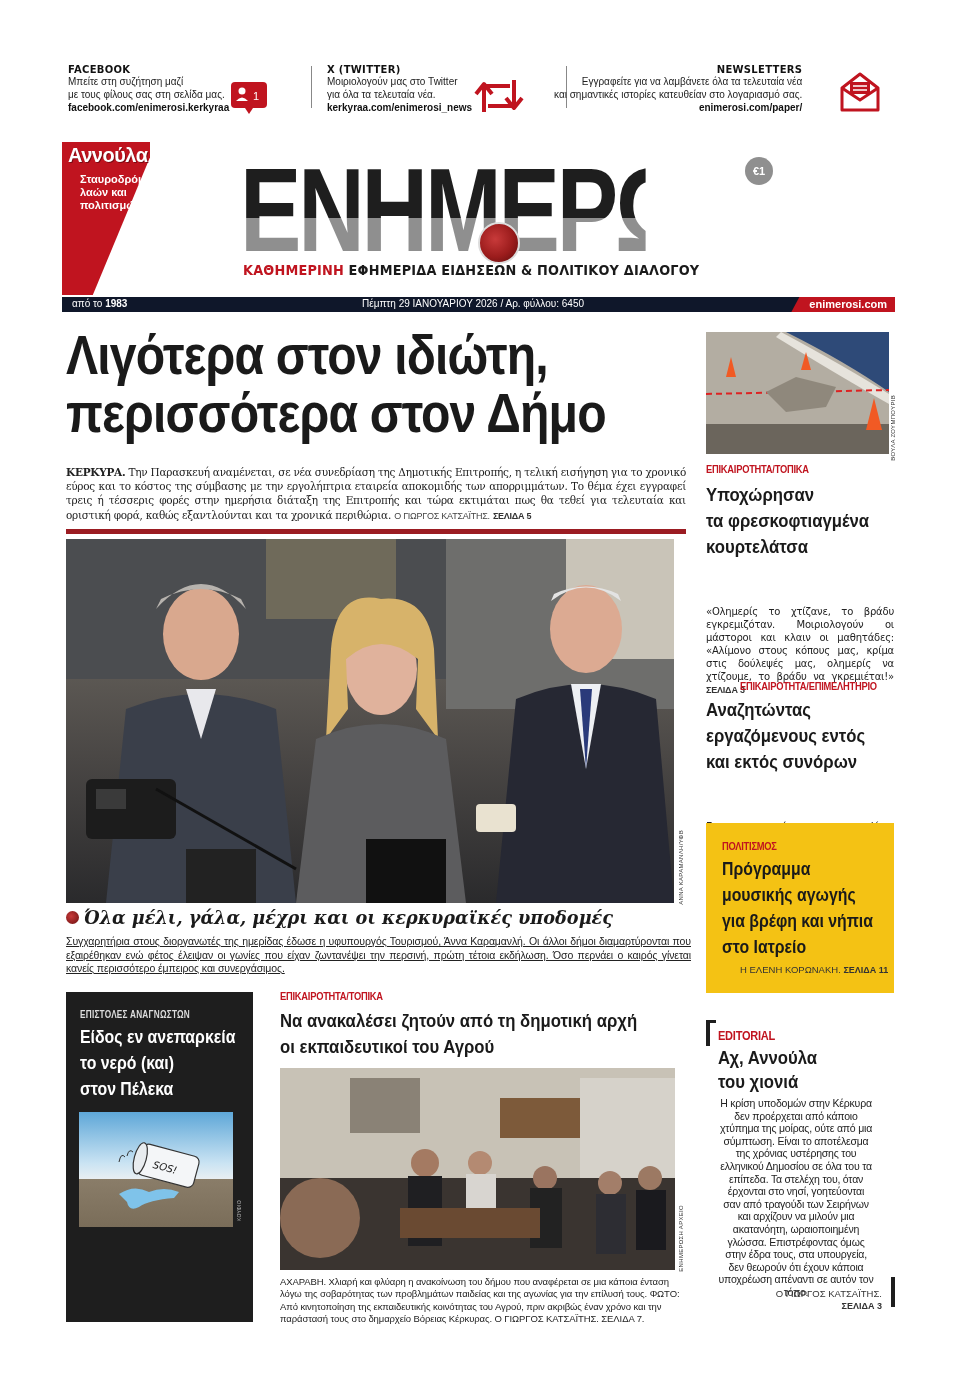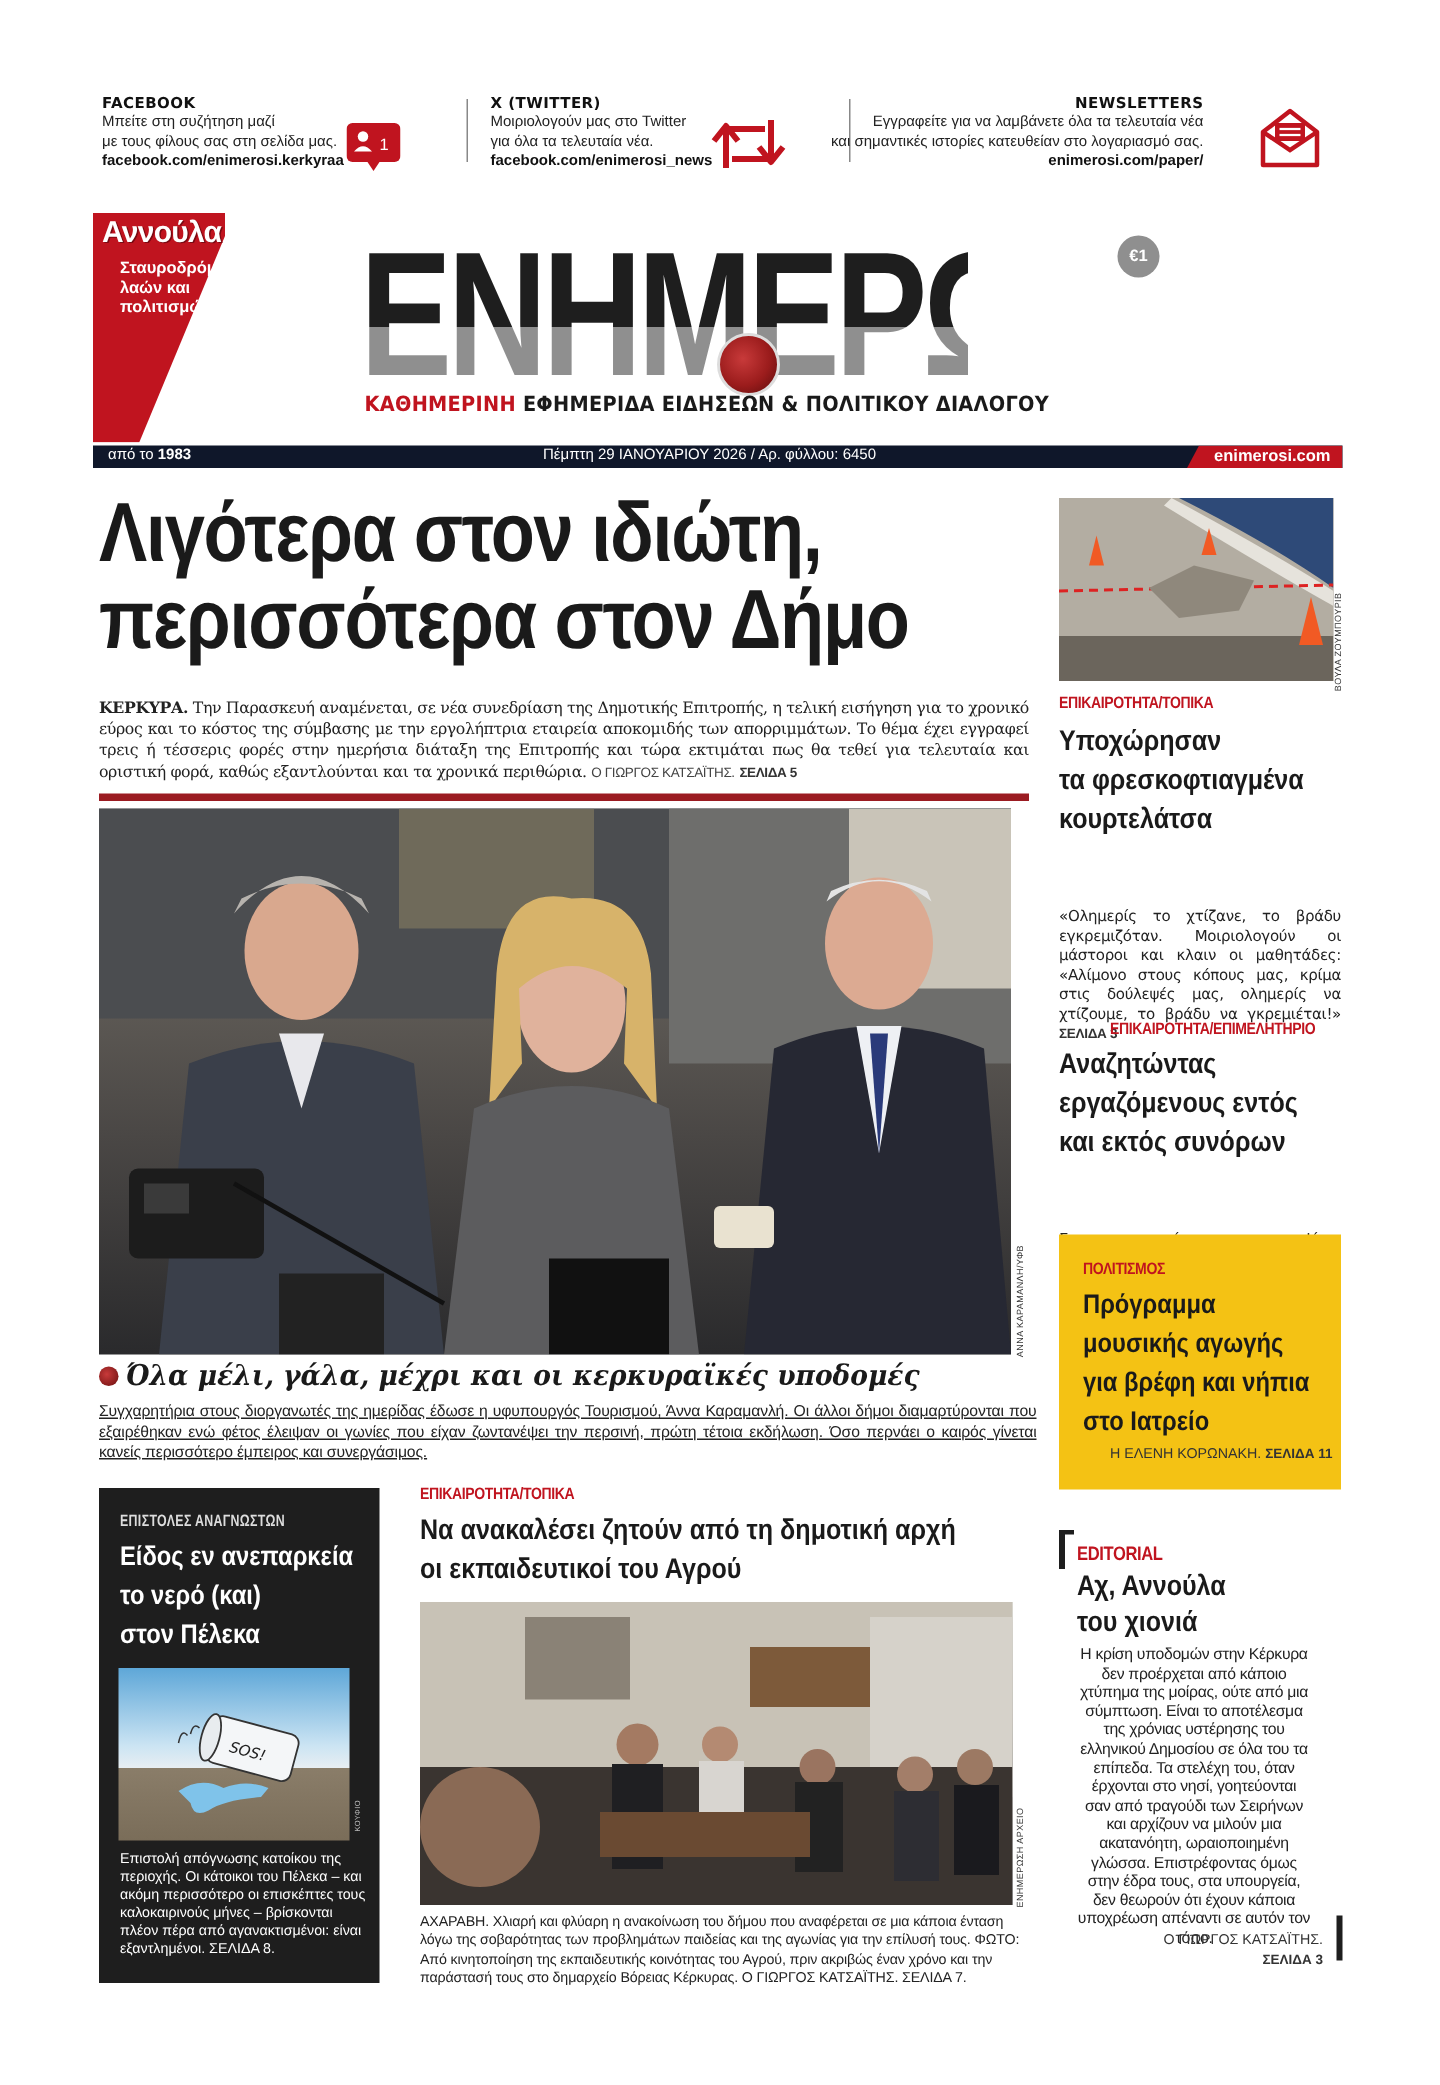--- a/index.html
+++ b/index.html
@@ -114,21 +114,21 @@
     <path d="M5 19 Q11 12 17 19 Z" fill="#fff"></path>
     <text x="22" y="18" font-size="11" font-family="Liberation Sans, sans-serif" fill="#fff">1</text>
   </svg>
 </div>
 <div class="divider-v" style="left:311px;top:66px;height:42px;"></div>
 
 <div class="social" style="left:327px;">
   <div class="title">X (TWITTER)</div>
   <div class="line">Μοιριολογούν μας στο Twitter</div>
   <div class="line">για όλα τα τελευταία νέα.</div>
-  <div class="link">facebook.com/enimerosi_news</div>
+  <div class="link">kerkyraa.com/enimerosi_news</div>
 </div>
 <div class="abs" style="left:474px;top:76px;">
   <svg width="50" height="40" viewBox="0 0 50 40">
     <path d="M10 36 V10 H36" stroke="#c0141f" stroke-width="4" fill="none" stroke-linejoin="round"></path>
     <path d="M2 18 L10 8 L18 18" stroke="#c0141f" stroke-width="4" fill="none" stroke-linejoin="round"></path>
     <path d="M40 4 V30 H14" stroke="#c0141f" stroke-width="4" fill="none" stroke-linejoin="round"></path>
     <path d="M32 22 L40 32 L48 22" stroke="#c0141f" stroke-width="4" fill="none" stroke-linejoin="round"></path>
   </svg>
 </div>
 <div class="divider-v" style="left:566px;top:66px;height:42px;"></div>
@@ -298,21 +298,20 @@
         <rect x="60" y="38" width="58" height="32" rx="6" fill="#f4f6f8" stroke="#333" stroke-width="1.2"></rect>
         <ellipse cx="60" cy="54" rx="6" ry="16" fill="#e8ecef" stroke="#333" stroke-width="1.2"></ellipse>
         <text x="74" y="60" font-size="10" font-style="italic" font-family="DejaVu Sans, sans-serif" fill="#222">SOS!</text>
       </g>
       <path d="M40 82 Q55 72 70 80 Q85 74 100 80 L95 86 Q70 88 60 95 Q50 100 48 90 Z" fill="#7fc3ea"></path>
       <path d="M40 50 Q42 40 46 45" stroke="#333" fill="none"></path>
       <path d="M48 44 Q50 36 54 40" stroke="#333" fill="none"></path>
     </svg>
   </div>
   <div class="credit-v" style="left:170px;top:208px;color:#bbb;font-size:5px;">ΚΟΥΦΙΟ</div>
-  <div class="body"><span>Επιστολή απόγνωσης κατοίκου της περιοχής. Οι κάτοικοι του Πέλεκα – και ακόμη περισσότερο οι επισκέπτες τους καλοκαιρινούς μήνες – βρίσκονται πλέον πέρα από αγανακτισμένοι: είναι εξαντλημένοι. </span><span>ΣΕΛΙΔΑ 8.</span></div>
 </div>
 
 <div class="abs" style="left:280px;top:990px;">
   <div class="kicker">ΕΠΙΚΑΙΡΟΤΗΤΑ/ΤΟΠΙΚΑ</div>
 </div>
 <div class="abs rhead" style="left:280px;top:1008px;font-size:19px;line-height:26px;">
   <div>Να ανακαλέσει ζητούν από τη δημοτική αρχή</div>
   <div>οι εκπαιδευτικοί του Αγρού</div>
 </div>
 <div class="mid-photo">

